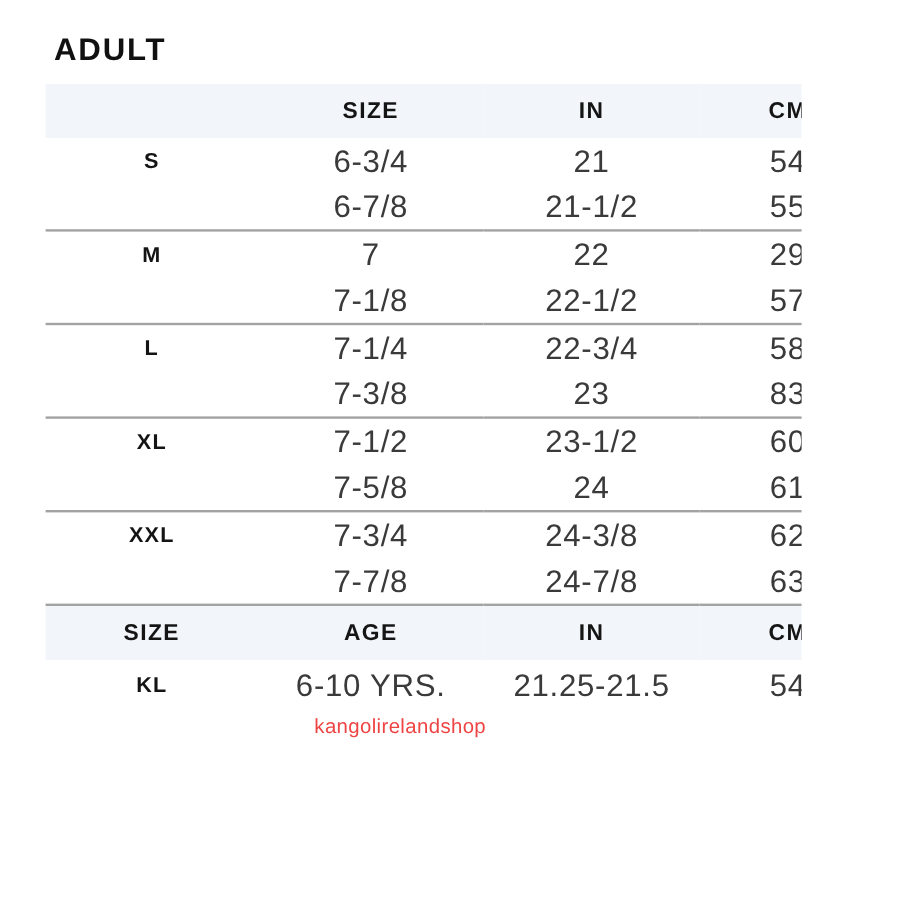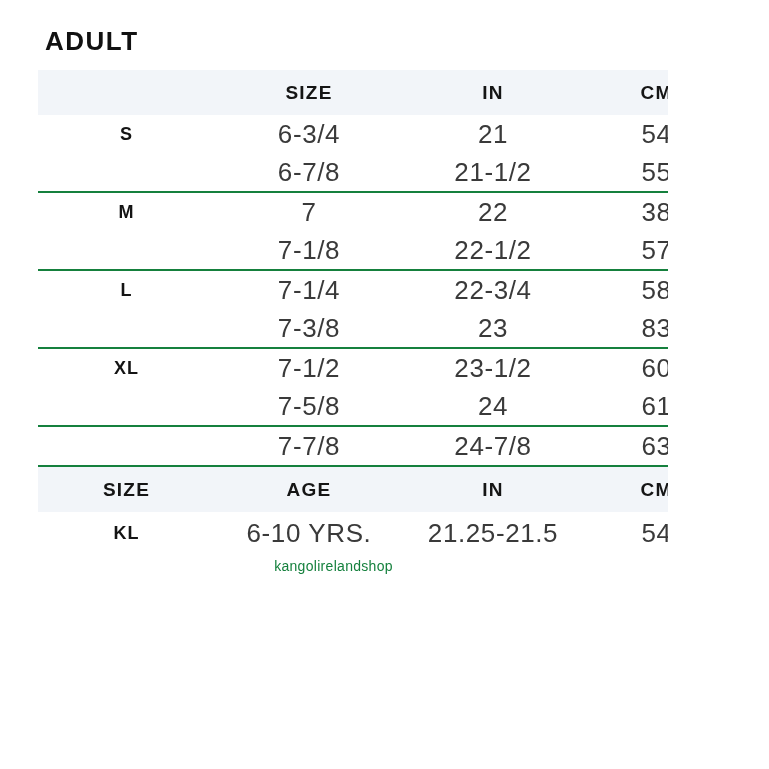--- a/index.html
+++ b/index.html
@@ -54,28 +54,28 @@
     padding: 0;
   }
   table.kids-table td { height: 43px; }
   table.size-table td.lbl {
     font-size: 18px;
     font-weight: 700;
     letter-spacing: 1px;
     color: #141414;
   }
   tr.group-end td {
-    border-bottom: 2px solid #15803d;
+    border-bottom: 2px solid #a3a3a3;
   }
   .watermark {
     margin-top: 3px;
     text-align: center;
-    font-size: 14px;
+    font-size: 17px;
     letter-spacing: 0.3px;
-    color: #15803d;
+    color: #ef4444;
   }
 </style>
 </head>
 <body>
 
 <div class="page">
   <div class="content">
 
     <h2 class="section-title adult">ADULT</h2>
 
@@ -104,21 +104,21 @@
         <tr class="group-end">
           <td class="lbl"></td>
           <td>6-7/8</td>
           <td>21-1/2</td>
           <td>55</td>
         </tr>
         <tr>
           <td class="lbl">M</td>
           <td>7</td>
           <td>22</td>
-          <td>38</td>
+          <td>29</td>
         </tr>
         <tr class="group-end">
           <td class="lbl"></td>
           <td>7-1/8</td>
           <td>22-1/2</td>
           <td>57</td>
         </tr>
         <tr>
           <td class="lbl">L</td>
           <td>7-1/4</td>
@@ -135,20 +135,26 @@
           <td class="lbl">XL</td>
           <td>7-1/2</td>
           <td>23-1/2</td>
           <td>60</td>
         </tr>
         <tr class="group-end">
           <td class="lbl"></td>
           <td>7-5/8</td>
           <td>24</td>
           <td>61</td>
+        </tr>
+        <tr>
+          <td class="lbl">XXL</td>
+          <td>7-3/4</td>
+          <td>24-3/8</td>
+          <td>62</td>
         </tr>
         <tr class="group-end">
           <td class="lbl"></td>
           <td>7-7/8</td>
           <td>24-7/8</td>
           <td>63</td>
         </tr>
       </tbody>
     </table>
 

